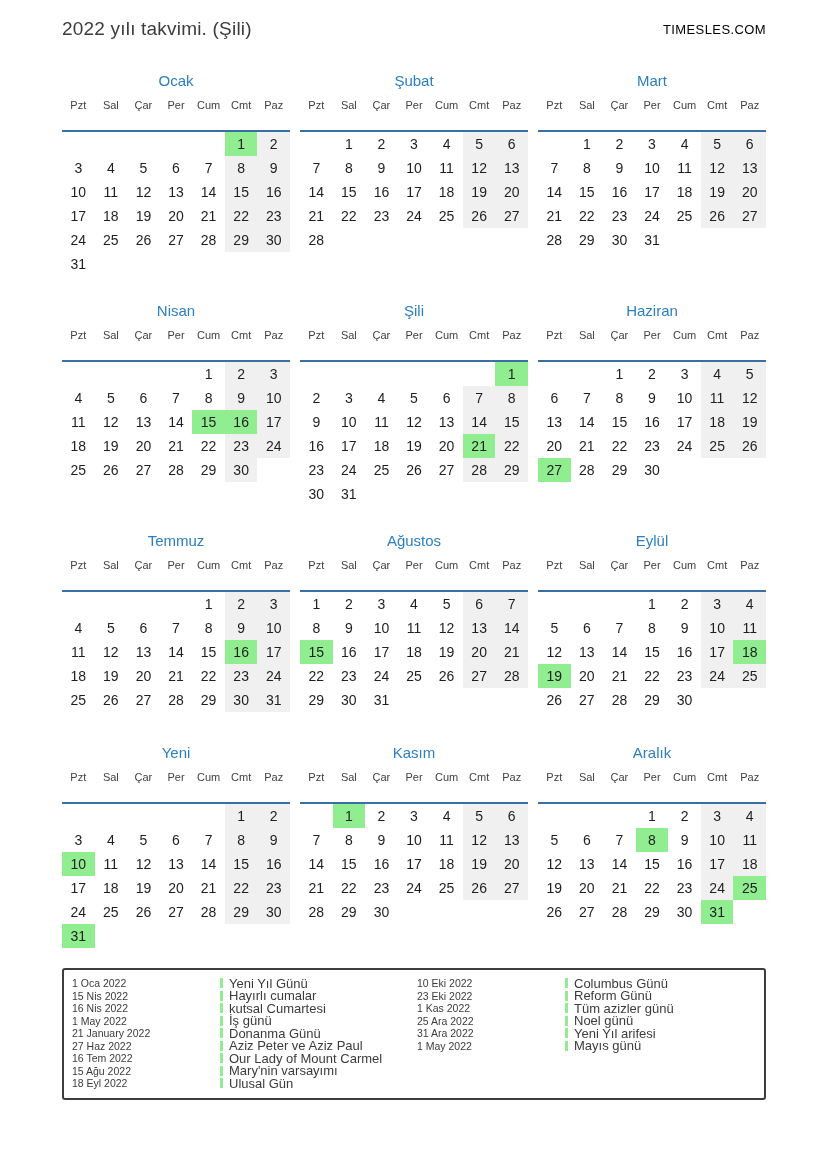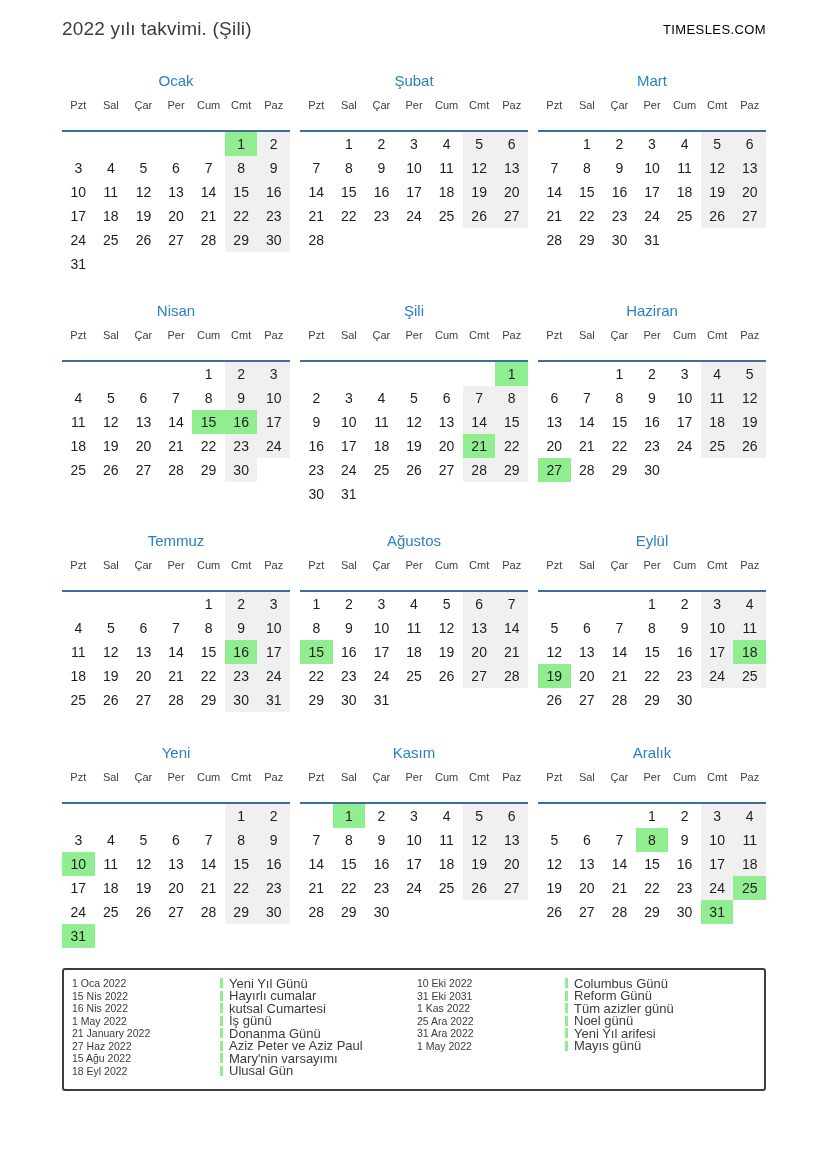--- a/index.html
+++ b/index.html
@@ -706,38 +706,43 @@
           <span class="ldate">21 January 2022</span>
           <span class="ltick"></span>
           <span class="lname">Donanma Günü</span>
         </div>
         <div class="lrow">
           <span class="ldate">27 Haz 2022</span>
           <span class="ltick"></span>
           <span class="lname">Aziz Peter ve Aziz Paul</span>
         </div>
         <div class="lrow">
+          <span class="ldate">16 Tem 2022</span>
+          <span class="ltick"></span>
+          <span class="lname">Our Lady of Mount Carmel</span>
+        </div>
+        <div class="lrow">
           <span class="ldate">15 Ağu 2022</span>
           <span class="ltick"></span>
           <span class="lname">Mary'nin varsayımı</span>
         </div>
         <div class="lrow">
           <span class="ldate">18 Eyl 2022</span>
           <span class="ltick"></span>
           <span class="lname">Ulusal Gün</span>
         </div>
       </div>
       <div class="lcol">
         <div class="lrow">
           <span class="ldate">10 Eki 2022</span>
           <span class="ltick"></span>
           <span class="lname">Columbus Günü</span>
         </div>
         <div class="lrow">
-          <span class="ldate">31 Eki 2031</span>
+          <span class="ldate">23 Eki 2022</span>
           <span class="ltick"></span>
           <span class="lname">Reform Günü</span>
         </div>
         <div class="lrow">
           <span class="ldate">1 Kas 2022</span>
           <span class="ltick"></span>
           <span class="lname">Tüm azizler günü</span>
         </div>
         <div class="lrow">
           <span class="ldate">25 Ara 2022</span>

